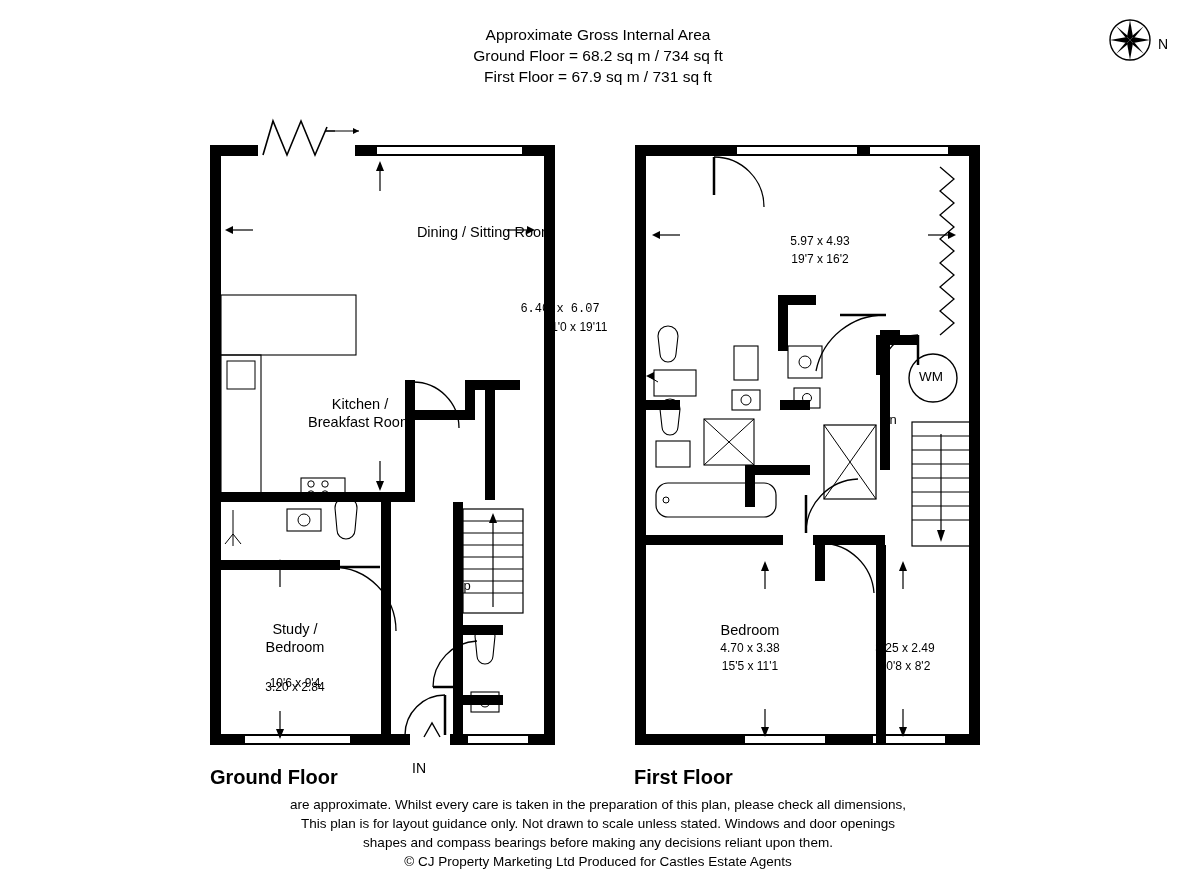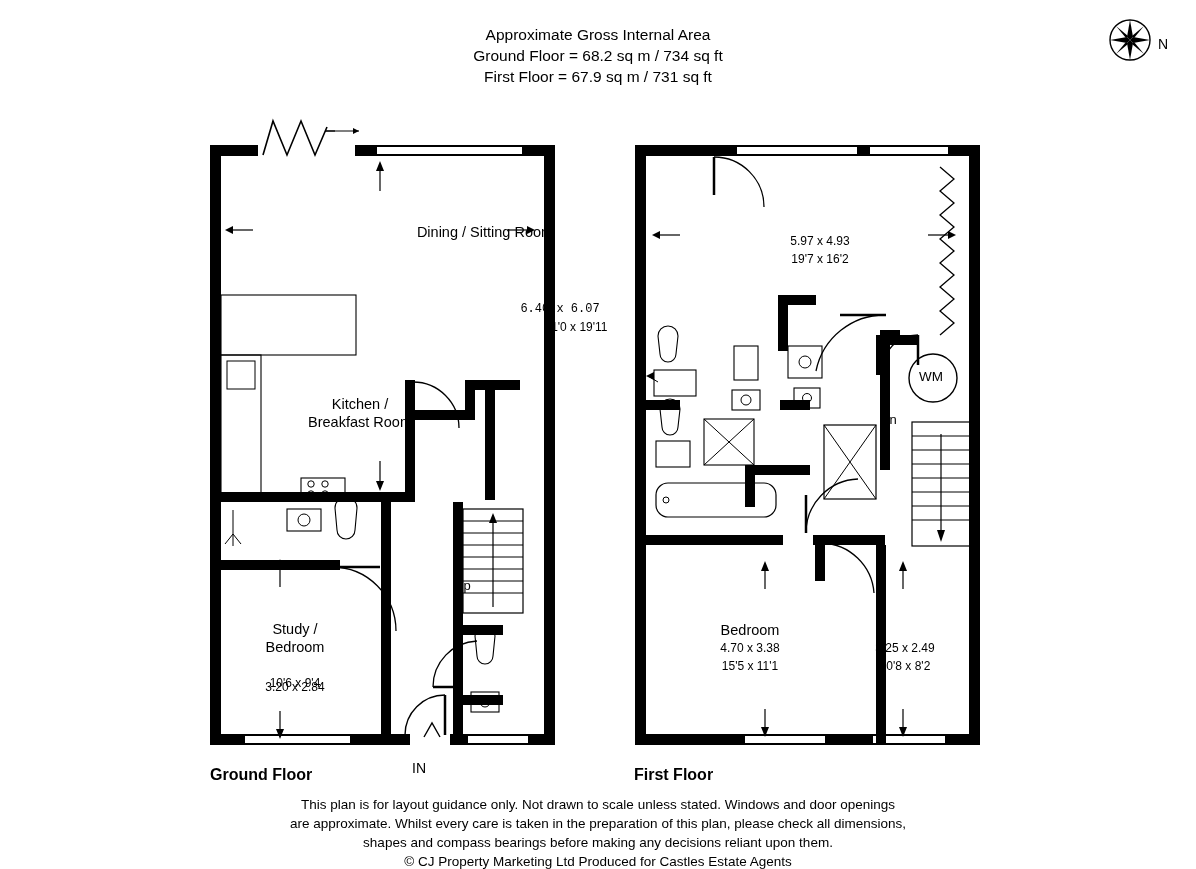--- a/index.html
+++ b/index.html
@@ -46,21 +46,21 @@
   }
   .dim {
     position: absolute;
     text-align: center;
     font-size: 12px;
     line-height: 18px;
     white-space: nowrap;
   }
   .floor-title {
     position: absolute;
-    font-size: 16px;
+    font-size: 20px;
     font-weight: bold;
     white-space: nowrap;
   }
   .small-txt {
     position: absolute;
     font-size: 13px;
     white-space: nowrap;
   }
 
   
@@ -387,17 +387,17 @@
   <div class="dim" style="left:30px; top:504px; width:180px;">4.70 x 3.38</div>
   <div class="dim" style="left:30px; top:522px; width:180px;">15'5 x 11'1</div>
 
   <div class="dim" style="left:195px; top:504px; width:160px;">3.25 x 2.49</div>
   <div class="dim" style="left:195px; top:522px; width:160px;">10'8 x 8'2</div>
 </div>
 
 <div class="floor-title" style="left:634px; top:766px;">First Floor</div>
 
 <div id="footer" class="abs">
+  <div>are approximate. Whilst every care is taken in the preparation of this plan, please check all dimensions,</div>
   <div>This plan is for layout guidance only. Not drawn to scale unless stated. Windows and door openings</div>
-  <div>are approximate. Whilst every care is taken in the preparation of this plan, please check all dimensions,</div>
   <div>shapes and compass bearings before making any decisions reliant upon them.</div>
   <div>© CJ Property Marketing Ltd Produced for Castles Estate Agents</div>
 </div>
 
 </body></html>

